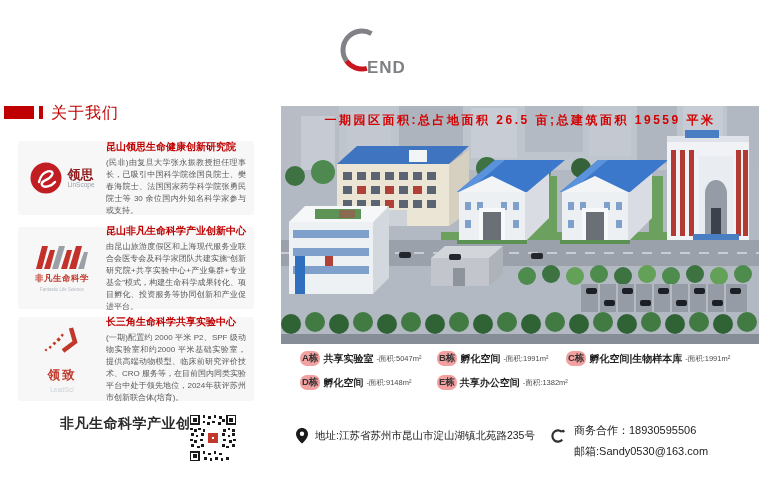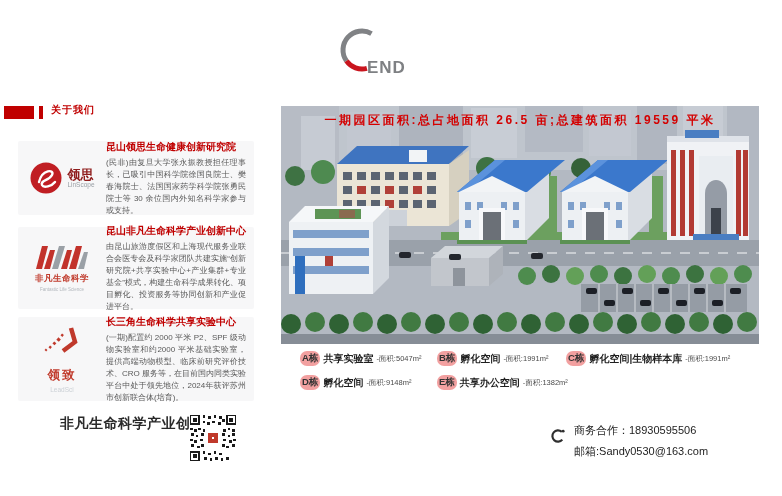--- a/index.html
+++ b/index.html
@@ -7,21 +7,21 @@
   .page { position:relative; width:782px; height:496px; background:#fff; overflow:hidden; }
 
   
   .end-logo { position:absolute; left:338px; top:26px; width:120px; height:56px; }
   .end-logo svg { position:absolute; left:0; top:0; }
   .end-text { position:absolute; left:29px; top:32px; font-size:17px; font-weight:bold; color:#7e8083; letter-spacing:1px; }
 
   
   .red-rect { position:absolute; left:4px; top:106px; width:30px; height:13px; background:#c00000; }
   .red-bar  { position:absolute; left:39px; top:106px; width:4px; height:13px; background:#c00000; }
-  .about-title { position:absolute; left:51px; top:103px; font-size:10px; font-weight:bold; color:#c00000; letter-spacing:1px; }
+  .about-title { position:absolute; left:51px; top:103px; font-size:16px; font-weight:normal; color:#c00000; letter-spacing:1px; }
 
   
   .sec { position:absolute; left:18px; width:236px; background:#f7f7f8; border-radius:2px; display:flex; align-items:center; }
   .sec1 { top:141px; height:74px; }
   .sec2 { top:227px; height:82px; }
   .sec3 { top:317px; height:84px; }
   .logo-col { width:88px; min-width:88px; display:flex; flex-direction:column; align-items:center; justify-content:center; gap:2px; }
   .logo-row { display:flex; align-items:center; gap:4px; }
   .logo-zh { font-weight:bold; color:#8f1d1d; font-size:13px; line-height:1.05; }
   .logo-en { color:#9aa0a6; font-size:6.5px; }
@@ -432,20 +432,27 @@
         <rect x="2" y="2" width="3" height="3"></rect>
       <rect x="27" y="1" width="5" height="5" fill="#ffffff"></rect>
         <rect x="28" y="2" width="3" height="3"></rect>
       <rect x="1" y="27" width="5" height="5" fill="#ffffff"></rect>
         <rect x="2" y="28" width="3" height="3"></rect>
     </g>
     <rect x="13" y="13" width="7" height="7" rx="1" fill="#c0392b"></rect>
     <rect x="15.5" y="15.5" width="2" height="2" fill="#ffffff"></rect>
   </svg>
 
+  <div class="addr">
+    <svg width="12" height="16" viewBox="0 0 12 16">
+      <path d="M6 0 C2.7 0 0 2.7 0 6 C0 10.5 6 15.5 6 15.5 C6 15.5 12 10.5 12 6 C12 2.7 9.3 0 6 0 Z" fill="#1a1a1a"></path>
+      <circle cx="6" cy="5.7" r="2.2" fill="#ffffff"></circle>
+    </svg>
+    <span class="addr-text">地址:江苏省苏州市昆山市淀山湖镇北苑路235号</span>
+  </div>
 
   <div class="biz">
     <svg class="biz-icon" width="16" height="16" viewBox="0 0 16 16">
       <circle cx="8" cy="8" r="5.6" fill="none" stroke="#2f2f2f" stroke-width="2.2" stroke-dasharray="26 10" transform="rotate(40 8 8)"></circle>
       <circle cx="13.2" cy="3.2" r="1.4" fill="#2f2f2f"></circle>
     </svg>
     <div class="biz-lines">
       <span class="biz-line">商务合作：18930595506</span>
       <span class="biz-line">邮箱:Sandy0530@163.com</span>
     </div>

